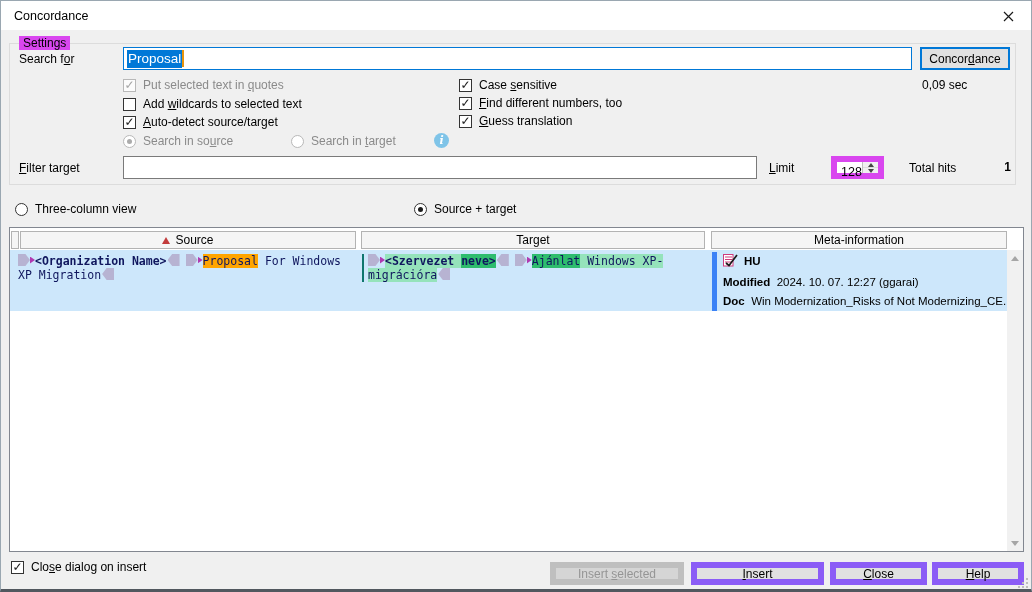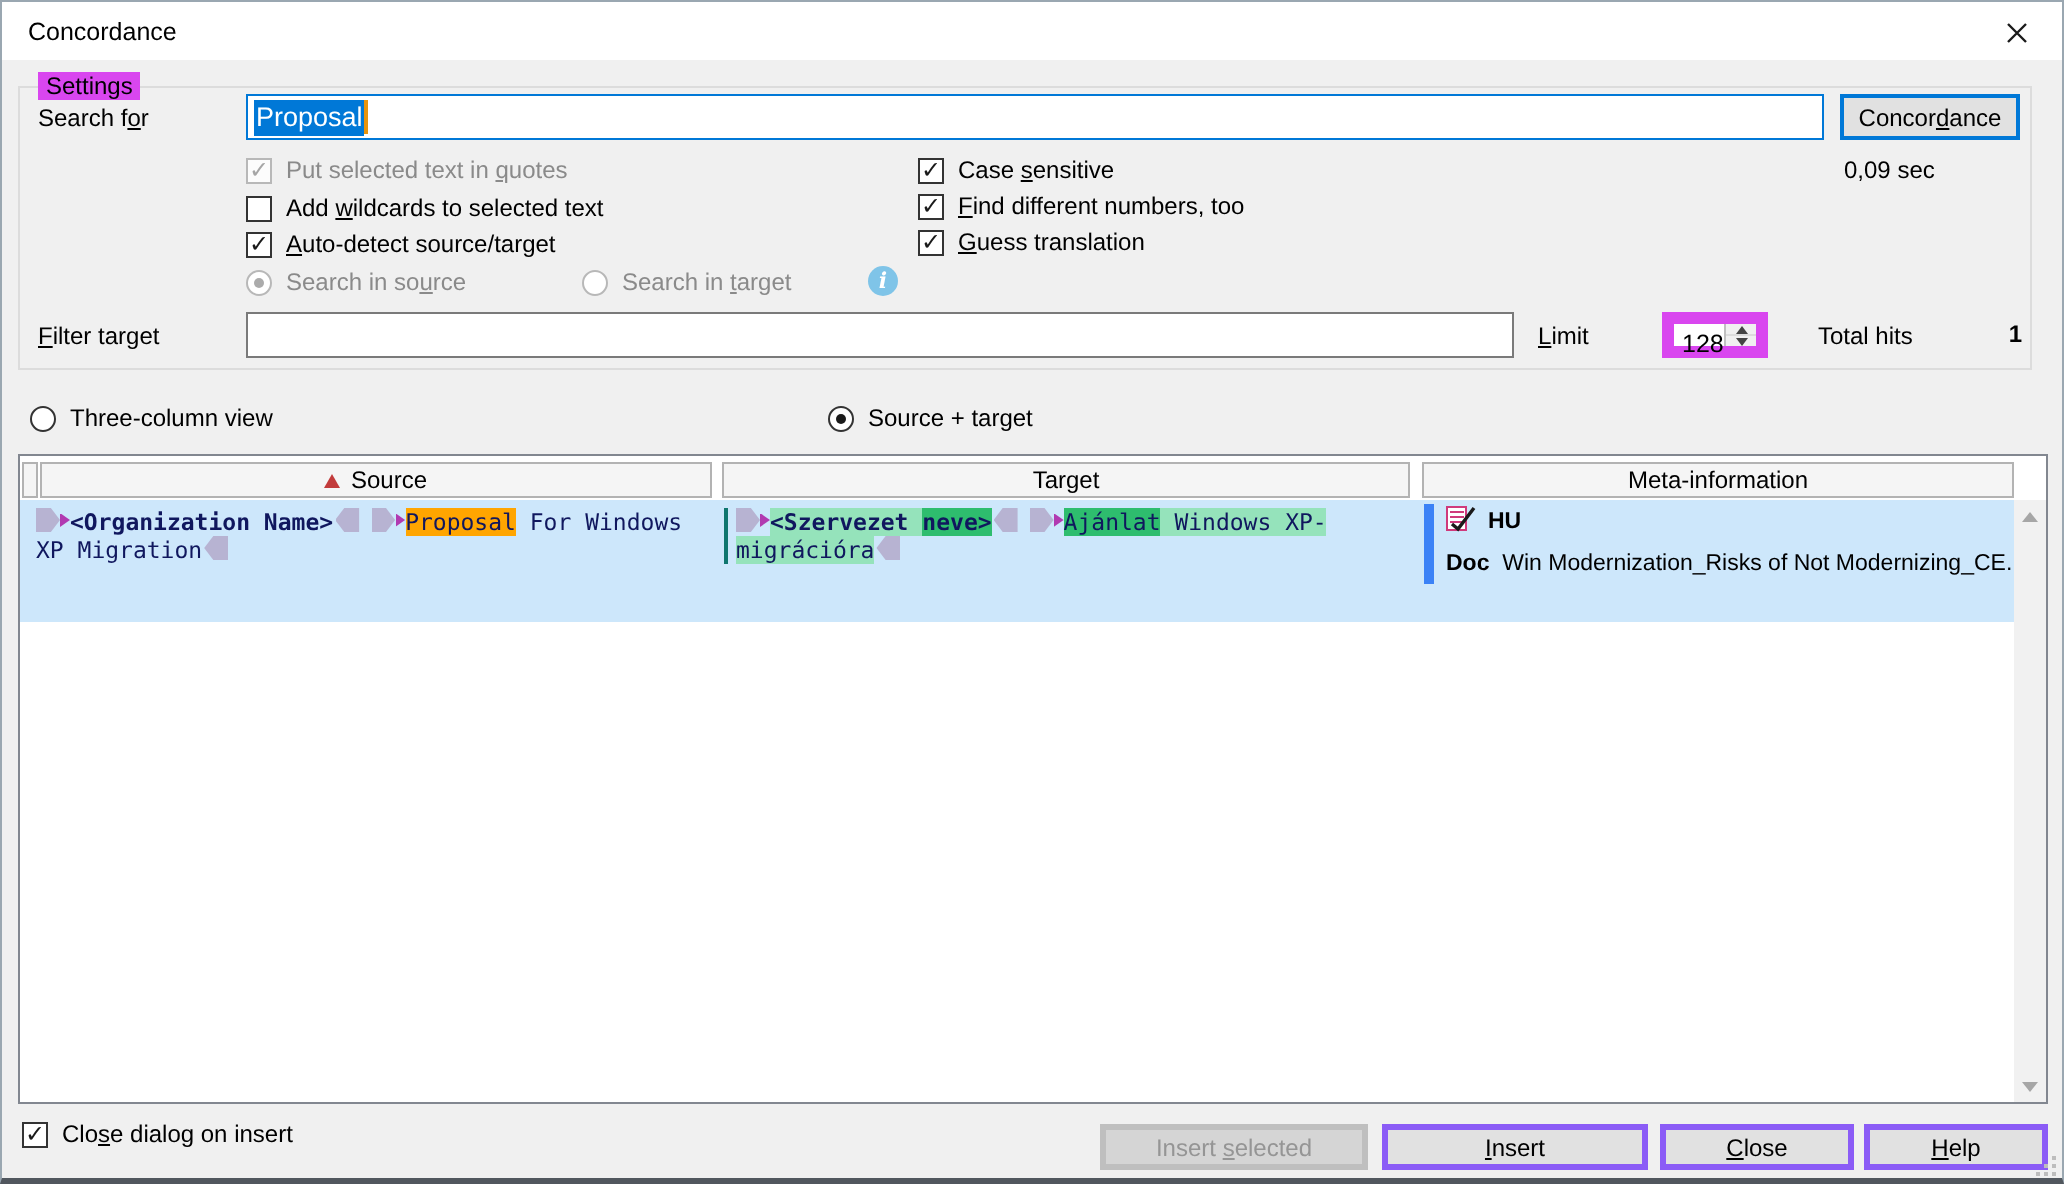--- a/index.html
+++ b/index.html
@@ -28,21 +28,21 @@
   .search-box { position:absolute; left:122px; top:46px; width:789px; height:23px;
                 background:#fff; border:1px solid #0078d7; display:flex; align-items:center;
                 padding-left:3px; font-size:13.5px; }
   .sel-text { background:#0078d7; color:#fff; padding:1px 1px 2px 1px; }
   .caret { width:2px; height:17px; background:#e8940c; margin-left:0px; }
 
   .text-input { position:absolute; background:#fff; border:1px solid #7a7a7a; font-size:13px;
                 padding:0 3px; font-family:"Liberation Sans",sans-serif; }
 
   
-  .btn { position:absolute; height:23px; background:#e1e1e1; border:3px solid #8b5cf6;
+  .btn { position:absolute; height:23px; background:#e1e1e1; border:6px solid #8b5cf6;
          display:flex; align-items:center; justify-content:center; font-size:12px; cursor:pointer; }
   .btn.default { border:2px solid #0078d7; }
   .btn.disabled { background:#d5d5d5; border-color:#bfbfbf; color:#959595; cursor:default; }
 
   
   .check, .radio { position:absolute; display:flex; align-items:center; gap:7px; cursor:pointer; }
   .box { width:13px; height:13px; background:#fff; border:1px solid #333;
          display:flex; align-items:center; justify-content:center; flex:0 0 13px; }
   .check.checked .box::after { content:"✓"; font-size:12px; line-height:11px; color:#1a1a1a; }
   .check.disabled .box { border-color:#b8b8b8; background:#fcfcfc; }
@@ -233,20 +233,21 @@
           <span class="meta-flag">
             <svg width="15" height="14" viewBox="0 0 15 14">
               <rect x="0.5" y="1.5" width="9.5" height="11.5" fill="#ffffff" stroke="#cf3a7c"></rect>
               <line x1="2" y1="4" x2="9" y2="4" stroke="#cf3a7c"></line>
               <line x1="2" y1="6.5" x2="9" y2="6.5" stroke="#cf3a7c"></line>
               <line x1="2" y1="9" x2="9" y2="9" stroke="#cf3a7c"></line>
               <path d="M3 10 L6 12.5 L14 2" stroke="#1a1a1a" stroke-width="1.7" fill="none"></path>
             </svg>
           </span><b>HU</b>
         </div>
+        <div class="meta-line"><b>Modified</b>&nbsp;&nbsp;<span>2024. 10. 07. 12:27 (ggarai)</span></div>
         <div class="meta-line"><b>Doc</b>&nbsp;&nbsp;<span>Win Modernization_Risks of Not Modernizing_CE...</span></div>
       </div>
     </div>
 
     <div class="vscroll">
       <span class="scroll-up"></span>
       <span class="scroll-down"></span>
     </div>
   </div>
 

